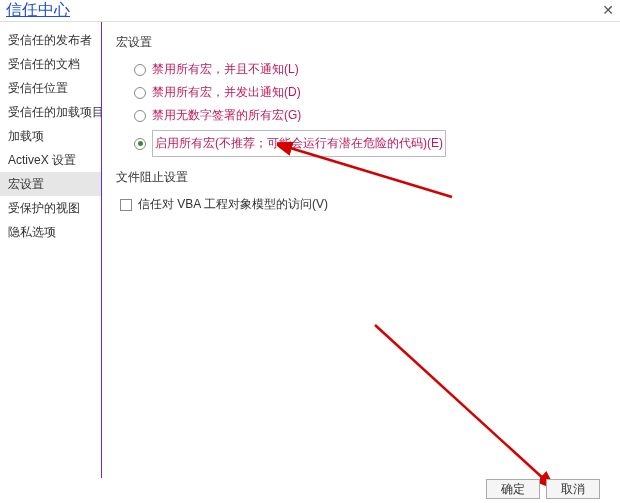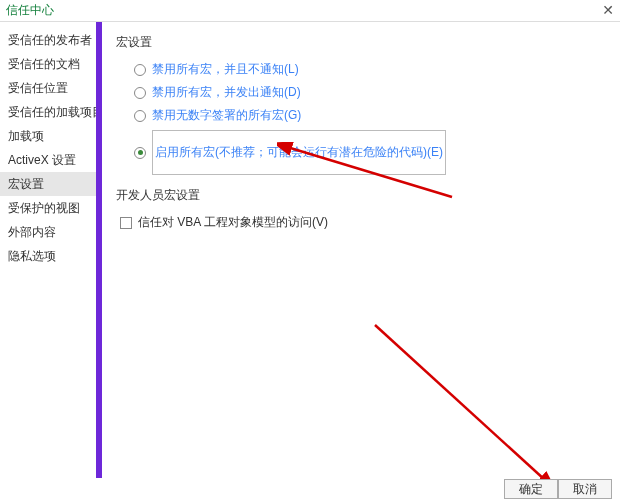--- a/index.html
+++ b/index.html
@@ -14,36 +14,36 @@
       color: #333;
     }
     .titlebar {
       height: 22px;
       display: flex;
       align-items: center;
       padding: 0 6px;
       border-bottom: 1px solid #ddd;
       position: relative;
     }
-    .titlebar-title { font-size: 12px; color: #15803d; }
+    .titlebar-title { font-size: 16px; color: #1d4ed8; text-decoration: underline; }
     .titlebar-close {
       position: absolute;
       right: 6px;
       top: 2px;
       font-size: 14px;
       color: #555;
       cursor: pointer;
     }
     .body {
       display: flex;
       height: 456px;
     }
     .sidebar {
       width: 102px;
-      border-right: 6px solid #6d28d9;
+      border-right: 1px solid #6d28d9;
       padding-top: 6px;
       background: #fff;
     }
     .sidebar-item {
       padding: 4px 8px;
       font-size: 12px;
       color: #333;
       cursor: pointer;
       line-height: 16px;
       white-space: nowrap;
@@ -84,42 +84,43 @@
       justify-content: center;
       flex-shrink: 0;
     }
     .radio-circle.checked::after {
       content: "";
       width: 5px;
       height: 5px;
       background: #3a8a3a;
       border-radius: 50%;
     }
-    .radio-label { color: #3b82f6; }
+    .radio-label { color: #be185d; }
     .radio-row.selected-row .radio-label {
       border: 1px solid #bbb;
-      padding: 13px 2px;
+      padding: 4px 2px;
     }
     .checkbox-row {
       display: flex;
       align-items: center;
       padding-left: 4px;
     }
     .checkbox-box {
       width: 12px;
       height: 12px;
       border: 1px solid #888;
       margin-right: 6px;
       flex-shrink: 0;
     }
     .footer {
       position: absolute;
       bottom: 4px;
-      right: 8px;
-      display: flex;
+      right: 20px;
+      display: flex;
+      gap: 6px;
     }
     .btn {
       min-width: 54px;
       height: 20px;
       border: 1px solid #aaa;
       background: #f5f5f5;
       font-size: 12px;
       cursor: pointer;
       display: flex;
       align-items: center;
@@ -153,21 +154,20 @@
 <div class="body">
   <div class="sidebar">
     <div class="sidebar-item"><span>受信任的发布者</span></div>
     <div class="sidebar-item"><span>受信任的文档</span></div>
     <div class="sidebar-item"><span>受信任位置</span></div>
     <div class="sidebar-item"><span>受信任的加载项目录</span></div>
     <div class="sidebar-item"><span>加载项</span></div>
     <div class="sidebar-item"><span>ActiveX 设置</span></div>
     <div class="sidebar-item selected"><span>宏设置</span></div>
     <div class="sidebar-item"><span>受保护的视图</span></div>
-    <div class="sidebar-item"><span>外部内容</span></div>
     <div class="sidebar-item"><span>隐私选项</span></div>
   </div>
 
   <div class="main">
     <div class="section-title">宏设置</div>
 
     <div class="radio-group">
       <div class="radio-row">
         <span class="radio-circle"></span>
         <span class="radio-label">禁用所有宏，并且不通知(L)</span>
@@ -179,21 +179,21 @@
       <div class="radio-row">
         <span class="radio-circle"></span>
         <span class="radio-label">禁用无数字签署的所有宏(G)</span>
       </div>
       <div class="radio-row selected-row">
         <span class="radio-circle checked"></span>
         <span class="radio-label">启用所有宏(不推荐；可能会运行有潜在危险的代码)(E)</span>
       </div>
     </div>
 
-    <div class="section-title" style="margin-top:12px;">开发人员宏设置</div>
+    <div class="section-title" style="margin-top:12px;">文件阻止设置</div>
 
     <div class="checkbox-row">
       <span class="checkbox-box"></span>
       <span>信任对 VBA 工程对象模型的访问(V)</span>
     </div>
 
     <svg class="arrow arrow1" viewBox="0 0 180 60">
       <defs>
         <marker id="ah1" markerWidth="10" markerHeight="10" refX="2" refY="3" orient="auto">
           <path d="M0,0 L0,6 L8,3 z" fill="#d40000"></path>

